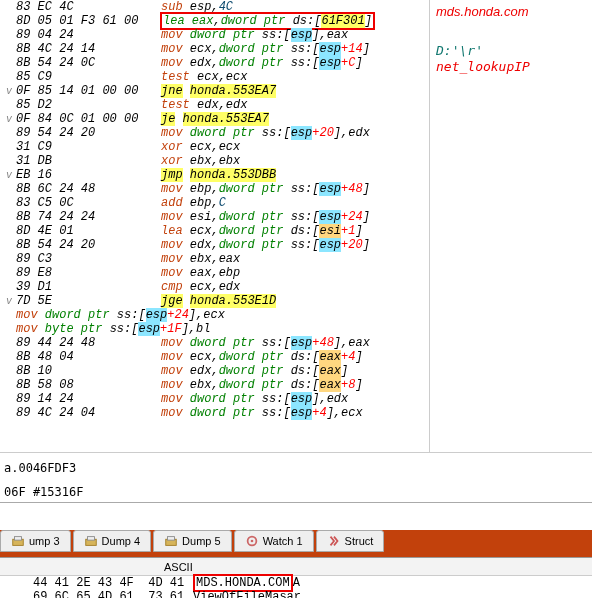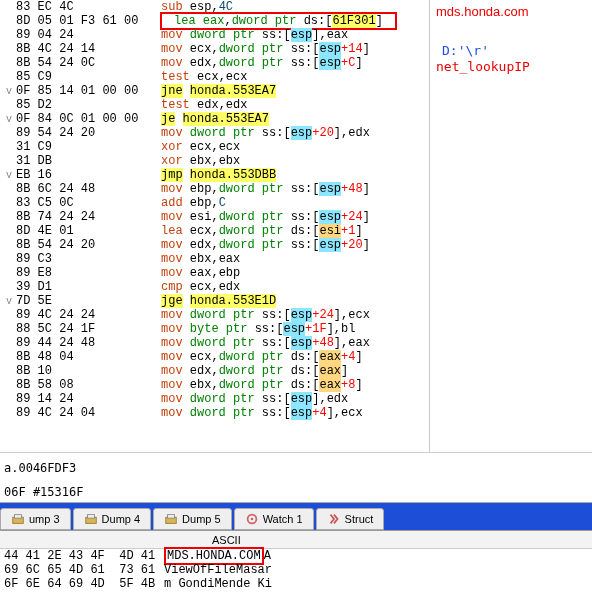--- a/index.html
+++ b/index.html
@@ -1,49 +1,49 @@
 <!DOCTYPE html>
 <html><head>
 <meta charset="utf-8">
 <style>
 * { margin:0; padding:0; box-sizing:border-box; }
 body { font-family: "Lucida Console","Courier New",monospace; font-size:12px; background:#fff; color:#000; width:592px; height:598px; overflow:hidden; position:relative; }
-.main { display:flex; height:453px; border-bottom:1px solid #ccc; }
+.main { display:flex; height:453px; border-bottom:1px solid #ccc;font-style:italic; }
 .left { width:430px; overflow:hidden; border-right:1px solid #ccc; }
 .right { flex:1; padding:4px 6px; }
 .row { display:flex; align-items:center; height:14px; white-space:pre; padding-left:2px; }
 .gut { width:14px; color:#888; font-size:10px; text-align:center; }
 .hex { width:145px; color:#000; }
 .asm { flex:1; }
 .mn  { color:#c2410c; }
 .reg { color:#000; }
 .seg-ss{ color:#000; }
 .ptr-word{ color:#008000; }
 .mem { color:#0c4a6e; }
 .off { color:#ff0000; }
 .lea-eax{ color:#008000; }
 .hl-y  { background:#ffff66; }
 .hl-c  { background:#8ce6ff; }
 .hl-o  { background:#ffd780; }
-.box-red{ border:2px solid #e00; padding:0 12px; margin-left:-1px; }
+.box-red{ border:2px solid #e00; padding:0 1px; margin-left:-1px; }
 .annot { color:#e00; font-family:Verdana,Arial,sans-serif; font-size:13px; margin-bottom:4px; }
-.annot2{ color:#1d4ed8; font-family:"Lucida Console",monospace; font-size:13px;margin-left:6px; }
+.annot2{ color:#0f766e; font-family:"Lucida Console",monospace; font-size:13px; }
 .annot3{ color:#e00; font-family:"Lucida Console",monospace; font-size:13px; }
 .section2{ padding:8px 4px 2px 4px; border-bottom:1px solid #aaa; height:50px; }
 .lbl { font-family:"Lucida Console",monospace; font-size:12px; color:#000000; }
-.tabs { display:flex; align-items:flex-end; height:28px; border-bottom:1px solid #999; background:#1d4ed8; }
+.tabs { display:flex; align-items:flex-start; height:28px; border-bottom:1px solid #999; background:#c2410c;margin-top:27px; }
 .tab { display:flex; align-items:center; gap:4px; padding:3px 10px; border:1px solid #aaa; background:#efefef; margin-right:2px; font-family:Tahoma,Verdana,sans-serif; font-size:11px; border-top-left-radius:3px; border-top-right-radius:3px; }
 .ico { width:14px; height:14px; display:flex; align-items:center; justify-content:center; }
 .ico svg{ width:14px; height:14px; }
 .dump { height:63px; overflow:hidden; }
 .dump-hdr{ display:flex; border-bottom:1px solid #ccc; height:18px; align-items:center; font-family:Tahoma,sans-serif; font-size:11px; background:#f3f3f3; }
 .dump-hdr .c1{ width:160px; padding-left:4px; border-right:1px solid #ccc; }
-.dump-hdr .c2{ flex:1; padding-left:4px;margin-left:48px; }
+.dump-hdr .c2{ flex:1; padding-left:4px; }
 .dump-row{ display:flex; height:14px; }
-.dump-row .h{ width:160px; padding-left:4px; white-space:pre; }
+.dump-row .h{ width:160px; padding-left:4px; white-space:pre;margin-left:29px; }
 .dump-row .a{ flex:1; padding-left:4px; white-space:pre; }
 .box-red2{ border:2px solid #e00; padding:0 1px; }
 </style>
 </head>
 <body>
 
 <div class="main">
   <div class="left" id="disasm">
       <div class="row"><div class="gut"></div><div class="hex">83 EC 4C</div><div class="asm"><span class="mn">sub</span> <span class="reg">esp</span>,<span class="mem">4C</span></div></div>
       <div class="row"><div class="gut"></div><div class="hex">8D 05 01 F3 61 00</div><div class="asm"><span class="box-red"><span class="lea-eax">lea</span> <span class="lea-eax">eax</span>,<span class="ptr-word">dword ptr</span> <span class="seg-ss">ds:</span>[<span class="hl-y">61F301</span>]</span></div></div>
@@ -60,22 +60,22 @@
       <div class="row"><div class="gut">v</div><div class="hex">EB 16</div><div class="asm"><span class="hl-y">jmp</span> <span class="hl-y">honda.553DBB</span></div></div>
       <div class="row"><div class="gut"></div><div class="hex">8B 6C 24 48</div><div class="asm"><span class="mn">mov</span> <span class="reg">ebp</span>,<span class="ptr-word">dword ptr</span> <span class="seg-ss">ss:</span>[<span class="hl-c">esp</span><span class="off">+48</span>]</div></div>
       <div class="row"><div class="gut"></div><div class="hex">83 C5 0C</div><div class="asm"><span class="mn">add</span> <span class="reg">ebp</span>,<span class="mem">C</span></div></div>
       <div class="row"><div class="gut"></div><div class="hex">8B 74 24 24</div><div class="asm"><span class="mn">mov</span> <span class="reg">esi</span>,<span class="ptr-word">dword ptr</span> <span class="seg-ss">ss:</span>[<span class="hl-c">esp</span><span class="off">+24</span>]</div></div>
       <div class="row"><div class="gut"></div><div class="hex">8D 4E 01</div><div class="asm"><span class="mn">lea</span> <span class="reg">ecx</span>,<span class="ptr-word">dword ptr</span> <span class="seg-ss">ds:</span>[<span class="hl-o">esi</span><span class="off">+1</span>]</div></div>
       <div class="row"><div class="gut"></div><div class="hex">8B 54 24 20</div><div class="asm"><span class="mn">mov</span> <span class="reg">edx</span>,<span class="ptr-word">dword ptr</span> <span class="seg-ss">ss:</span>[<span class="hl-c">esp</span><span class="off">+20</span>]</div></div>
       <div class="row"><div class="gut"></div><div class="hex">89 C3</div><div class="asm"><span class="mn">mov</span> <span class="reg">ebx</span>,<span class="reg">eax</span></div></div>
       <div class="row"><div class="gut"></div><div class="hex">89 E8</div><div class="asm"><span class="mn">mov</span> <span class="reg">eax</span>,<span class="reg">ebp</span></div></div>
       <div class="row"><div class="gut"></div><div class="hex">39 D1</div><div class="asm"><span class="mn">cmp</span> <span class="reg">ecx</span>,<span class="reg">edx</span></div></div>
       <div class="row"><div class="gut">v</div><div class="hex">7D 5E</div><div class="asm"><span class="hl-y">jge</span> <span class="hl-y">honda.553E1D</span></div></div>
-      <div class="row"><div class="gut"></div><div class="hex">89 4C 24 24</div><div class="asm"><span class="mn">mov</span> <span class="ptr-word">dword ptr</span> <span class="seg-ss">ss:</span>[<span class="hl-c">esp</span><span class="off">+24</span>],<span class="reg">ecx</span></div></div>
-      <div class="row"><div class="gut"></div><div class="hex">88 5C 24 1F</div><div class="asm"><span class="mn">mov</span> <span class="ptr-word">byte ptr</span> <span class="seg-ss">ss:</span>[<span class="hl-c">esp</span><span class="off">+1F</span>],<span class="reg">bl</span></div></div>
+      <div class="row"><div class="gut"></div><div class="asm"><span class="mn">mov</span> <span class="ptr-word">dword ptr</span> <span class="seg-ss">ss:</span>[<span class="hl-c">esp</span><span class="off">+24</span>],<span class="reg">ecx</span></div></div>
+      <div class="row"><div class="gut"></div><div class="asm"><span class="mn">mov</span> <span class="ptr-word">byte ptr</span> <span class="seg-ss">ss:</span>[<span class="hl-c">esp</span><span class="off">+1F</span>],<span class="reg">bl</span></div></div>
       <div class="row"><div class="gut"></div><div class="hex">89 44 24 48</div><div class="asm"><span class="mn">mov</span> <span class="ptr-word">dword ptr</span> <span class="seg-ss">ss:</span>[<span class="hl-c">esp</span><span class="off">+48</span>],<span class="reg">eax</span></div></div>
       <div class="row"><div class="gut"></div><div class="hex">8B 48 04</div><div class="asm"><span class="mn">mov</span> <span class="reg">ecx</span>,<span class="ptr-word">dword ptr</span> <span class="seg-ss">ds:</span>[<span class="hl-o">eax</span><span class="off">+4</span>]</div></div>
       <div class="row"><div class="gut"></div><div class="hex">8B 10</div><div class="asm"><span class="mn">mov</span> <span class="reg">edx</span>,<span class="ptr-word">dword ptr</span> <span class="seg-ss">ds:</span>[<span class="hl-o">eax</span>]</div></div>
       <div class="row"><div class="gut"></div><div class="hex">8B 58 08</div><div class="asm"><span class="mn">mov</span> <span class="reg">ebx</span>,<span class="ptr-word">dword ptr</span> <span class="seg-ss">ds:</span>[<span class="hl-o">eax</span><span class="off">+8</span>]</div></div>
       <div class="row"><div class="gut"></div><div class="hex">89 14 24</div><div class="asm"><span class="mn">mov</span> <span class="ptr-word">dword ptr</span> <span class="seg-ss">ss:</span>[<span class="hl-c">esp</span>],<span class="reg">edx</span></div></div>
       <div class="row"><div class="gut"></div><div class="hex">89 4C 24 04</div><div class="asm"><span class="mn">mov</span> <span class="ptr-word">dword ptr</span> <span class="seg-ss">ss:</span>[<span class="hl-c">esp</span><span class="off">+4</span>],<span class="reg">ecx</span></div></div>
     </div>
   <div class="right">
     <div class="annot">mds.honda.com</div>
     <div style="height:20px"></div>

